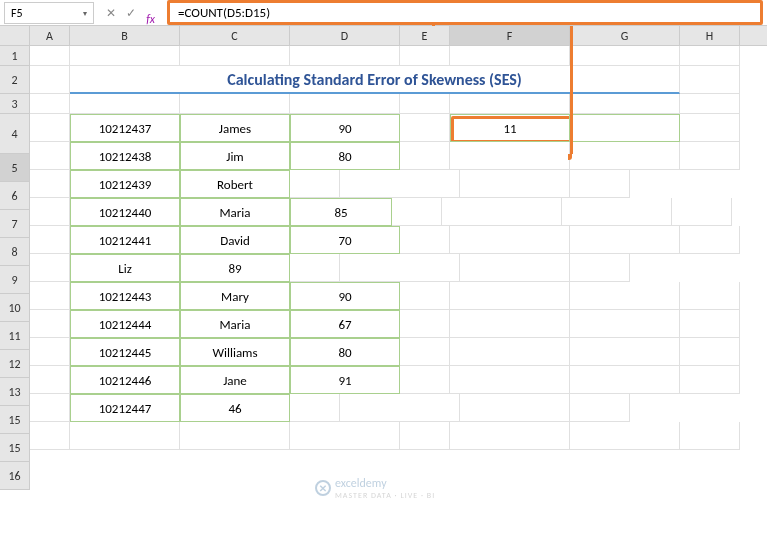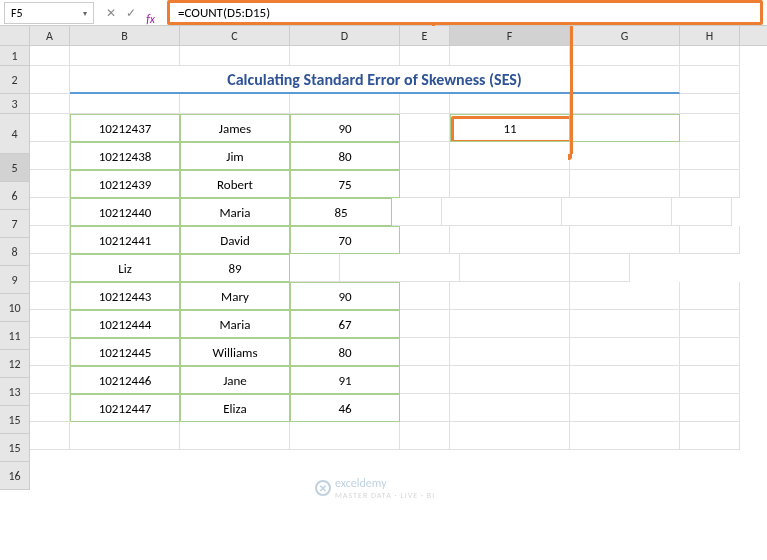--- a/index.html
+++ b/index.html
@@ -157,21 +157,20 @@
             <div class="cell data-cell" style="width:110px">80</div>
             <div class="cell" style="width:50px"></div>
             <div class="cell" style="width:120px"></div>
             <div class="cell" style="width:110px"></div>
             <div class="cell" style="width:60px"></div>
           </div>
           <div class="cell-row">
             <div class="cell" style="width:40px"></div>
             <div class="cell data-cell" style="width:110px">10212439</div>
             <div class="cell data-cell" style="width:110px">Robert</div>
-            <div class="cell data-cell" style="width:110px">75</div>
             <div class="cell" style="width:50px"></div>
             <div class="cell" style="width:120px"></div>
             <div class="cell" style="width:110px"></div>
             <div class="cell" style="width:60px"></div>
           </div>
           <div class="cell-row">
             <div class="cell" style="width:40px"></div>
             <div class="cell data-cell" style="width:110px">10212440</div>
             <div class="cell data-cell" style="width:110px">Maria</div>
             <div class="cell data-cell" style="width:102px">85</div>
@@ -235,21 +234,20 @@
             <div class="cell data-cell" style="width:110px">Jane</div>
             <div class="cell data-cell" style="width:110px">91</div>
             <div class="cell" style="width:50px"></div>
             <div class="cell" style="width:120px"></div>
             <div class="cell" style="width:110px"></div>
             <div class="cell" style="width:60px"></div>
           </div>
           <div class="cell-row">
             <div class="cell" style="width:40px"></div>
             <div class="cell data-cell" style="width:110px">10212447</div>
-            <div class="cell data-cell" style="width:110px">Eliza</div>
             <div class="cell data-cell" style="width:110px">46</div>
             <div class="cell" style="width:50px"></div>
             <div class="cell" style="width:120px"></div>
             <div class="cell" style="width:110px"></div>
             <div class="cell" style="width:60px"></div>
           </div>
         </div>
 
       <div class="cell-row">
         <div class="cell" style="width:40px"></div>

